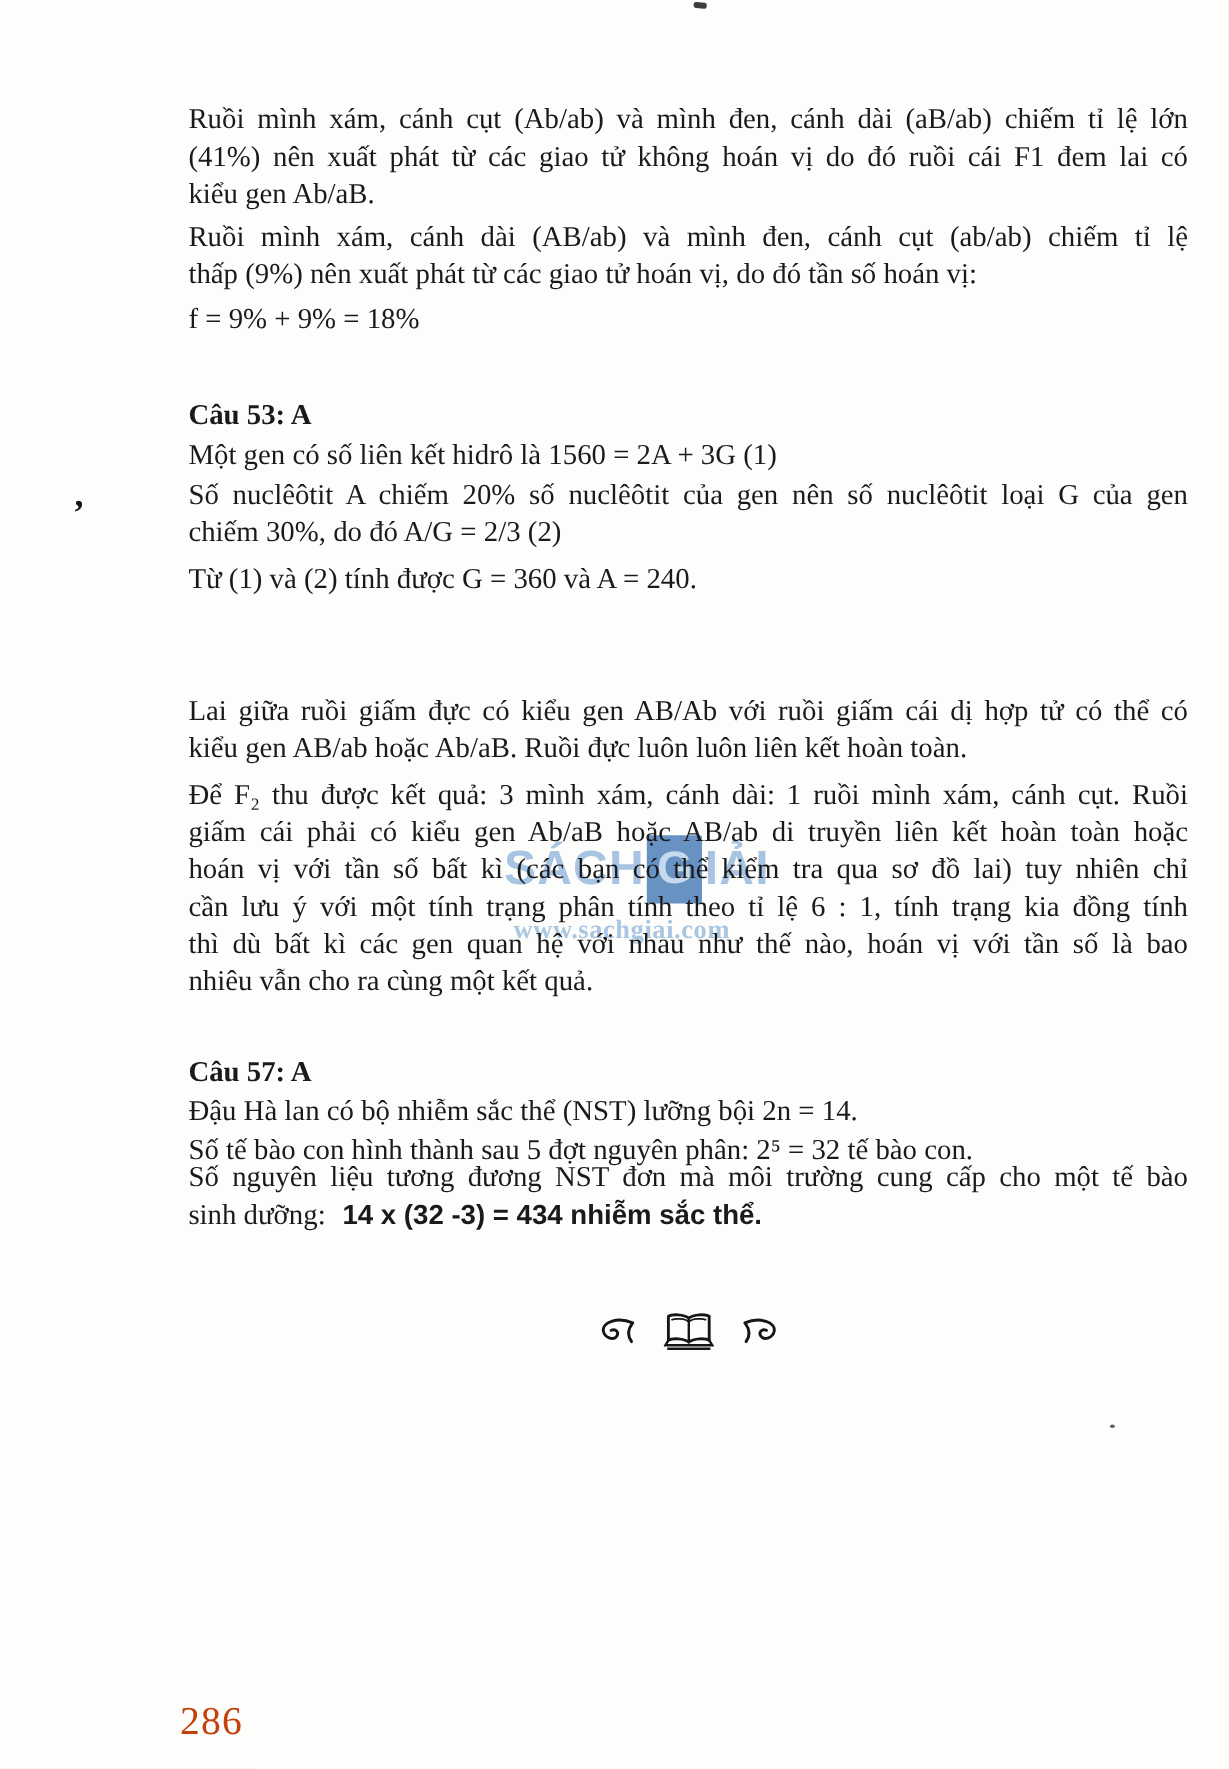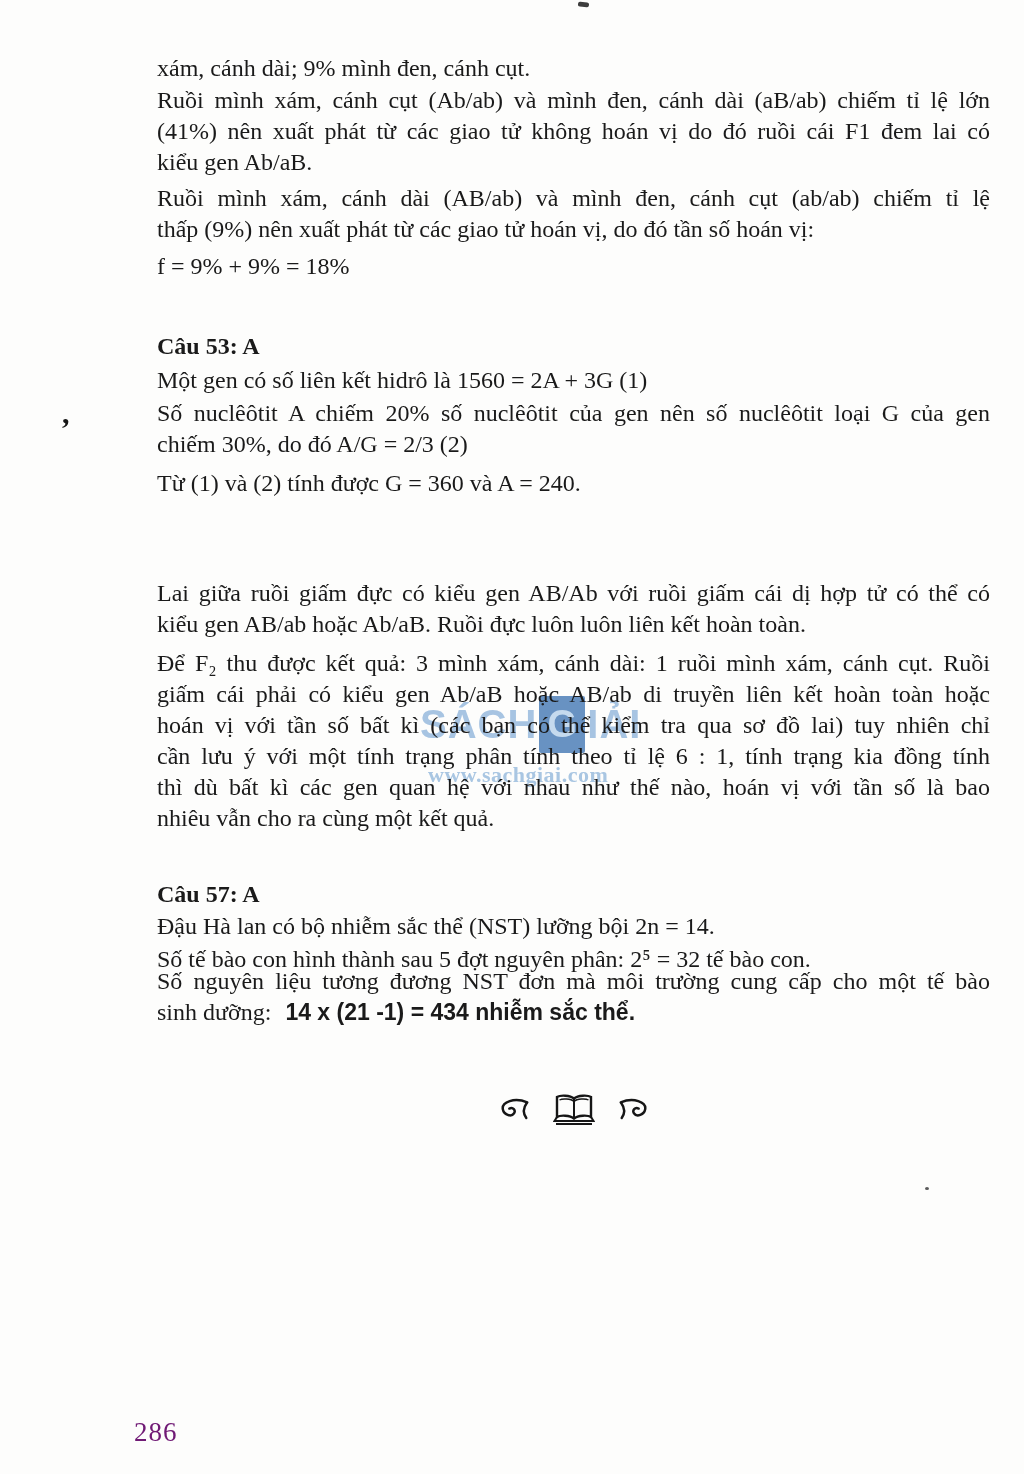--- a/index.html
+++ b/index.html
@@ -54,22 +54,22 @@
   }
   
   .ornament{
     position:absolute;left:157px;top:1092px;width:833px;
     display:flex;justify-content:center;align-items:center;gap:22px;
   }
   .ornament svg{display:block;}
   .flip{transform:scaleX(-1);}
   
   .pagenum{
-    position:absolute;left:134px;top:1417px;
-    font-size:27px;letter-spacing:1px;color:#701a75;
+    position:absolute;left:150px;top:1417px;
+    font-size:33px;letter-spacing:1px;color:#c2410c;
   }
 </style>
 </head>
 <body>
 
 <div class="page">
 
   <div class="mark-top"></div>
   <span class="stray-comma">,</span>
   <div class="speck"></div>
@@ -78,23 +78,20 @@
     <div class="wm-row">
       <span class="wm-text">SÁCH</span>
       <span class="wm-box">
           <span class="wm-box-letter">G</span>
         </span>
       <span class="wm-text">IẢI</span>
     </div>
     <div class="wm-url">www.sachgiai.com</div>
   </div>
 
-  <div class="col" style="top:53px">
-    <div class="line">xám, cánh dài; 9% mình đen, cánh cụt.</div>
-  </div>
 
   <div class="col" style="top:85px">
     <div class="line just">Ruồi mình xám, cánh cụt (Ab/ab) và mình đen, cánh dài (aB/ab) chiếm tỉ lệ lớn</div>
     <div class="line just">(41%) nên xuất phát từ các giao tử không hoán vị do đó ruồi cái F1 đem lai có</div>
     <div class="line">kiểu gen Ab/aB.</div>
   </div>
 
   <div class="col" style="top:183px">
     <div class="line just">Ruồi mình xám, cánh dài (AB/ab) và mình đen, cánh cụt (ab/ab) chiếm tỉ lệ</div>
     <div class="line">thấp (9%) nên xuất phát từ các giao tử hoán vị, do đó tần số hoán vị:</div>
@@ -135,21 +132,21 @@
     <div class="line heading">Câu 57: A</div>
   </div>
   <div class="col" style="top:911px">
     <div class="line">Đậu Hà lan có bộ nhiễm sắc thể (NST) lưỡng bội 2n = 14.</div>
   </div>
   <div class="col" style="top:944px">
     <div class="line">Số tế bào con hình thành sau 5 đợt nguyên phân: 2⁵ = 32 tế bào con.</div>
   </div>
   <div class="col" style="top:966px">
     <div class="line just">Số nguyên liệu tương đương NST đơn mà môi trường cung cấp cho một tế bào</div>
-    <div class="line"><span>sinh dưỡng:</span><span class="mathseg">14 x (21 -1) =  434 nhiễm sắc thể.</span></div>
+    <div class="line"><span>sinh dưỡng:</span><span class="mathseg">14 x (32 -3) =  434 nhiễm sắc thể.</span></div>
   </div>
 
   <div class="ornament">
     <span>
       <svg width="32" height="24" viewBox="0 0 34 24">
         <path d="M30 4 C16 -2 3 4 4 11 C5 17 13 20 16 15.5 C18 12.5 15 8.5 11 10.5" fill="none" stroke="#161616" stroke-width="2.6" stroke-linecap="round"></path>
         <path d="M29.5 4.5 C25.5 10 25.5 15.5 29 20.5" fill="none" stroke="#161616" stroke-width="2.6" stroke-linecap="round"></path>
       </svg>
     </span>
     <span>

